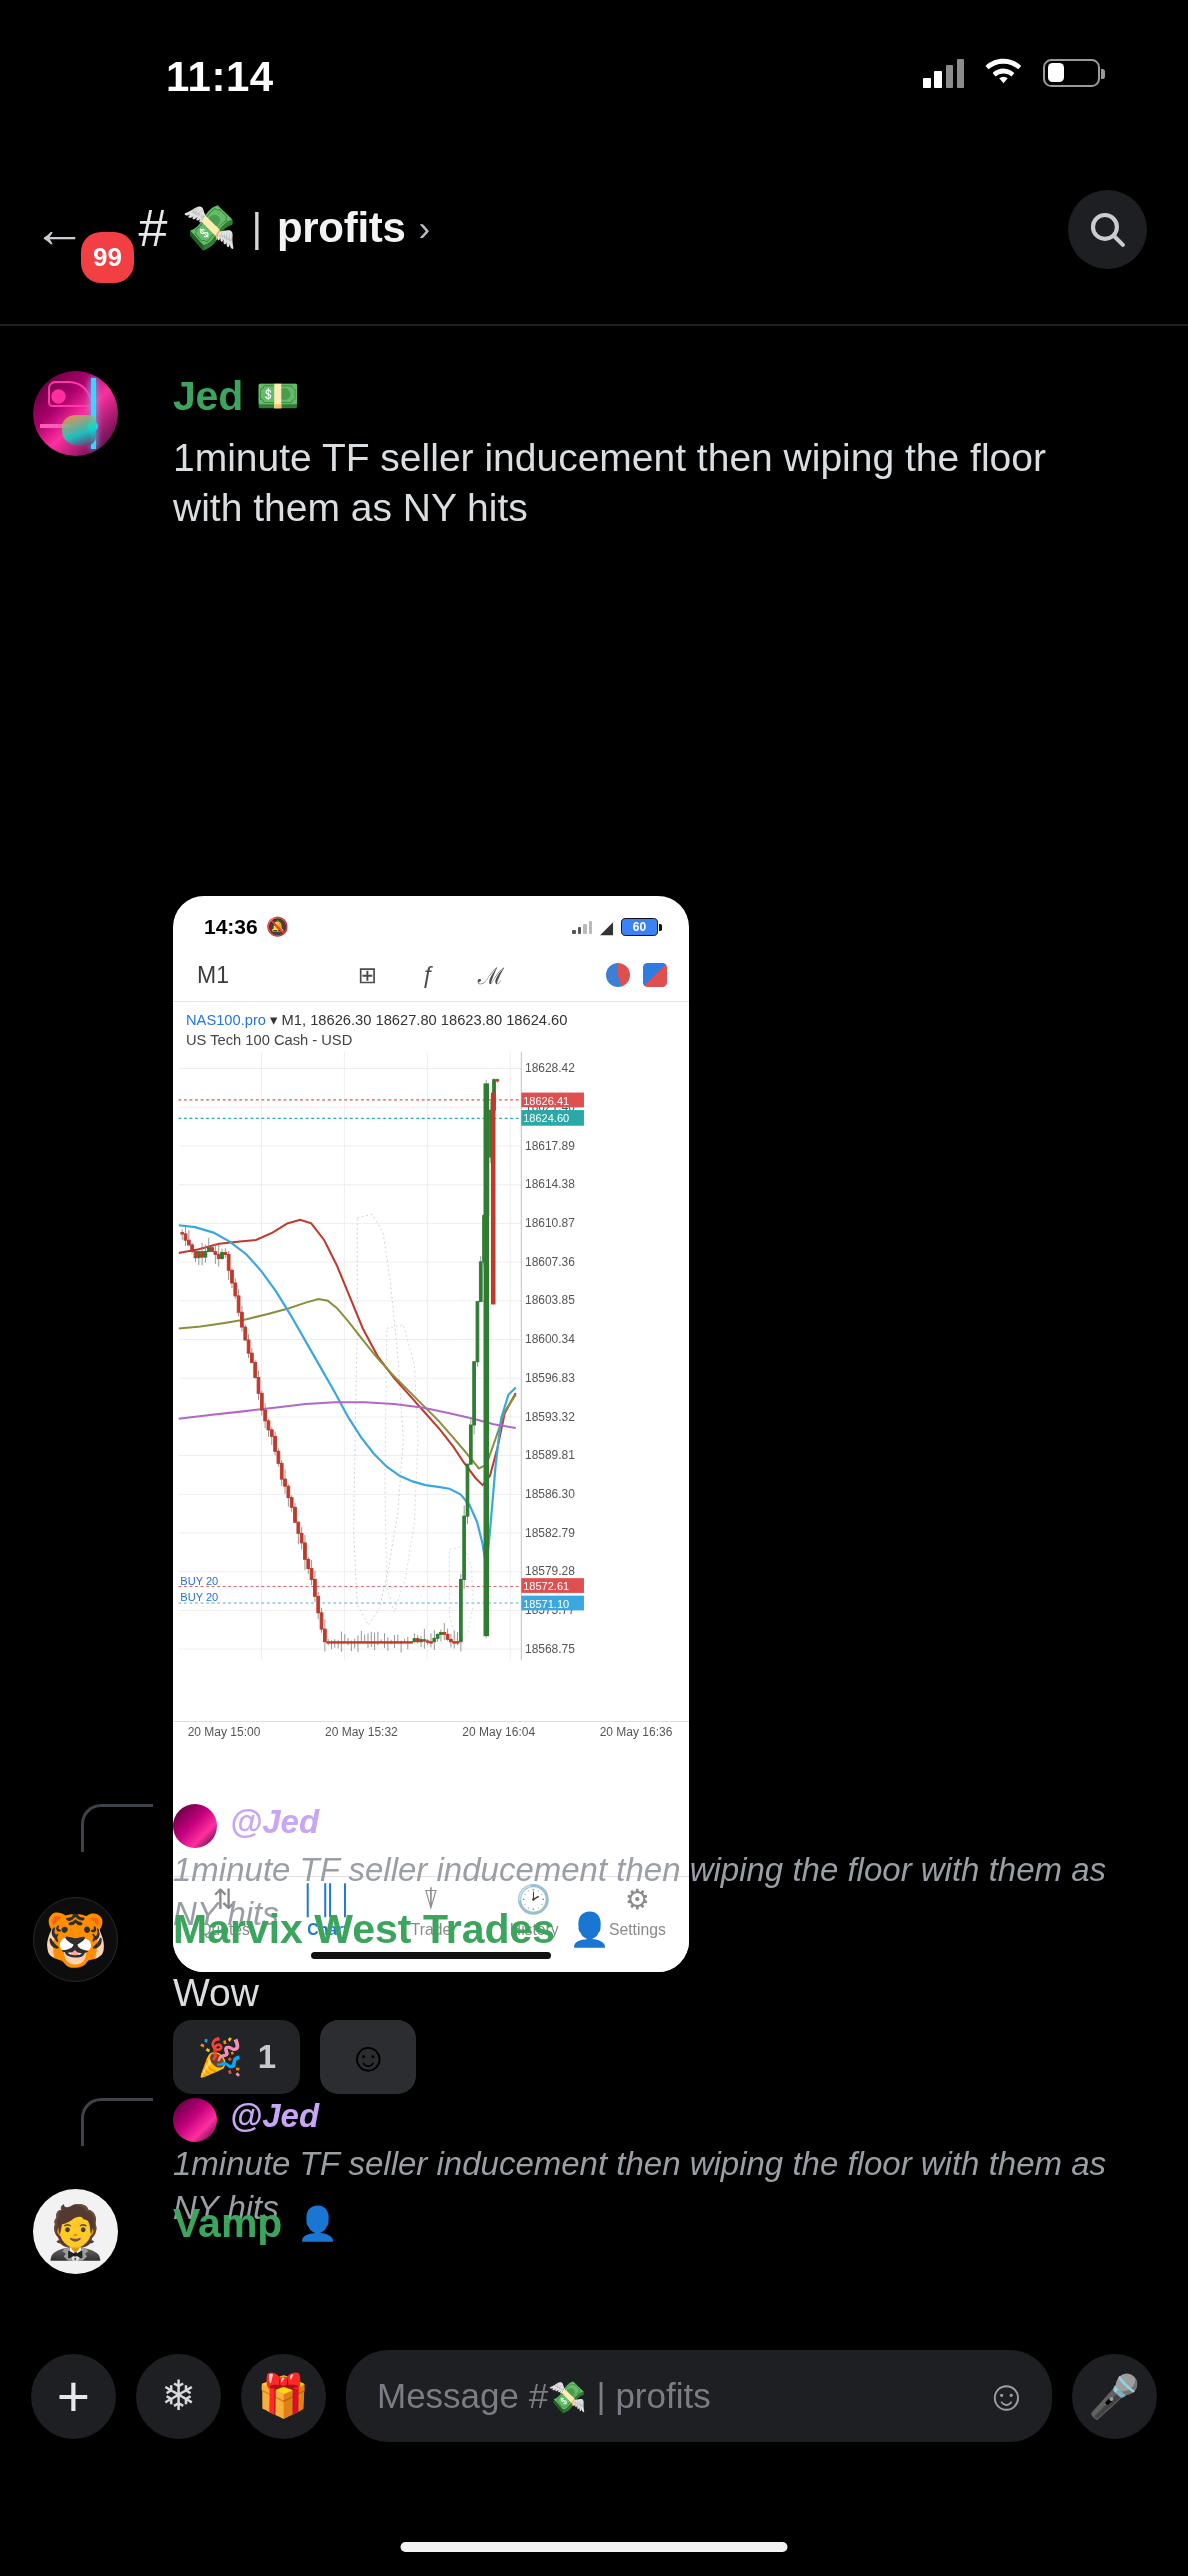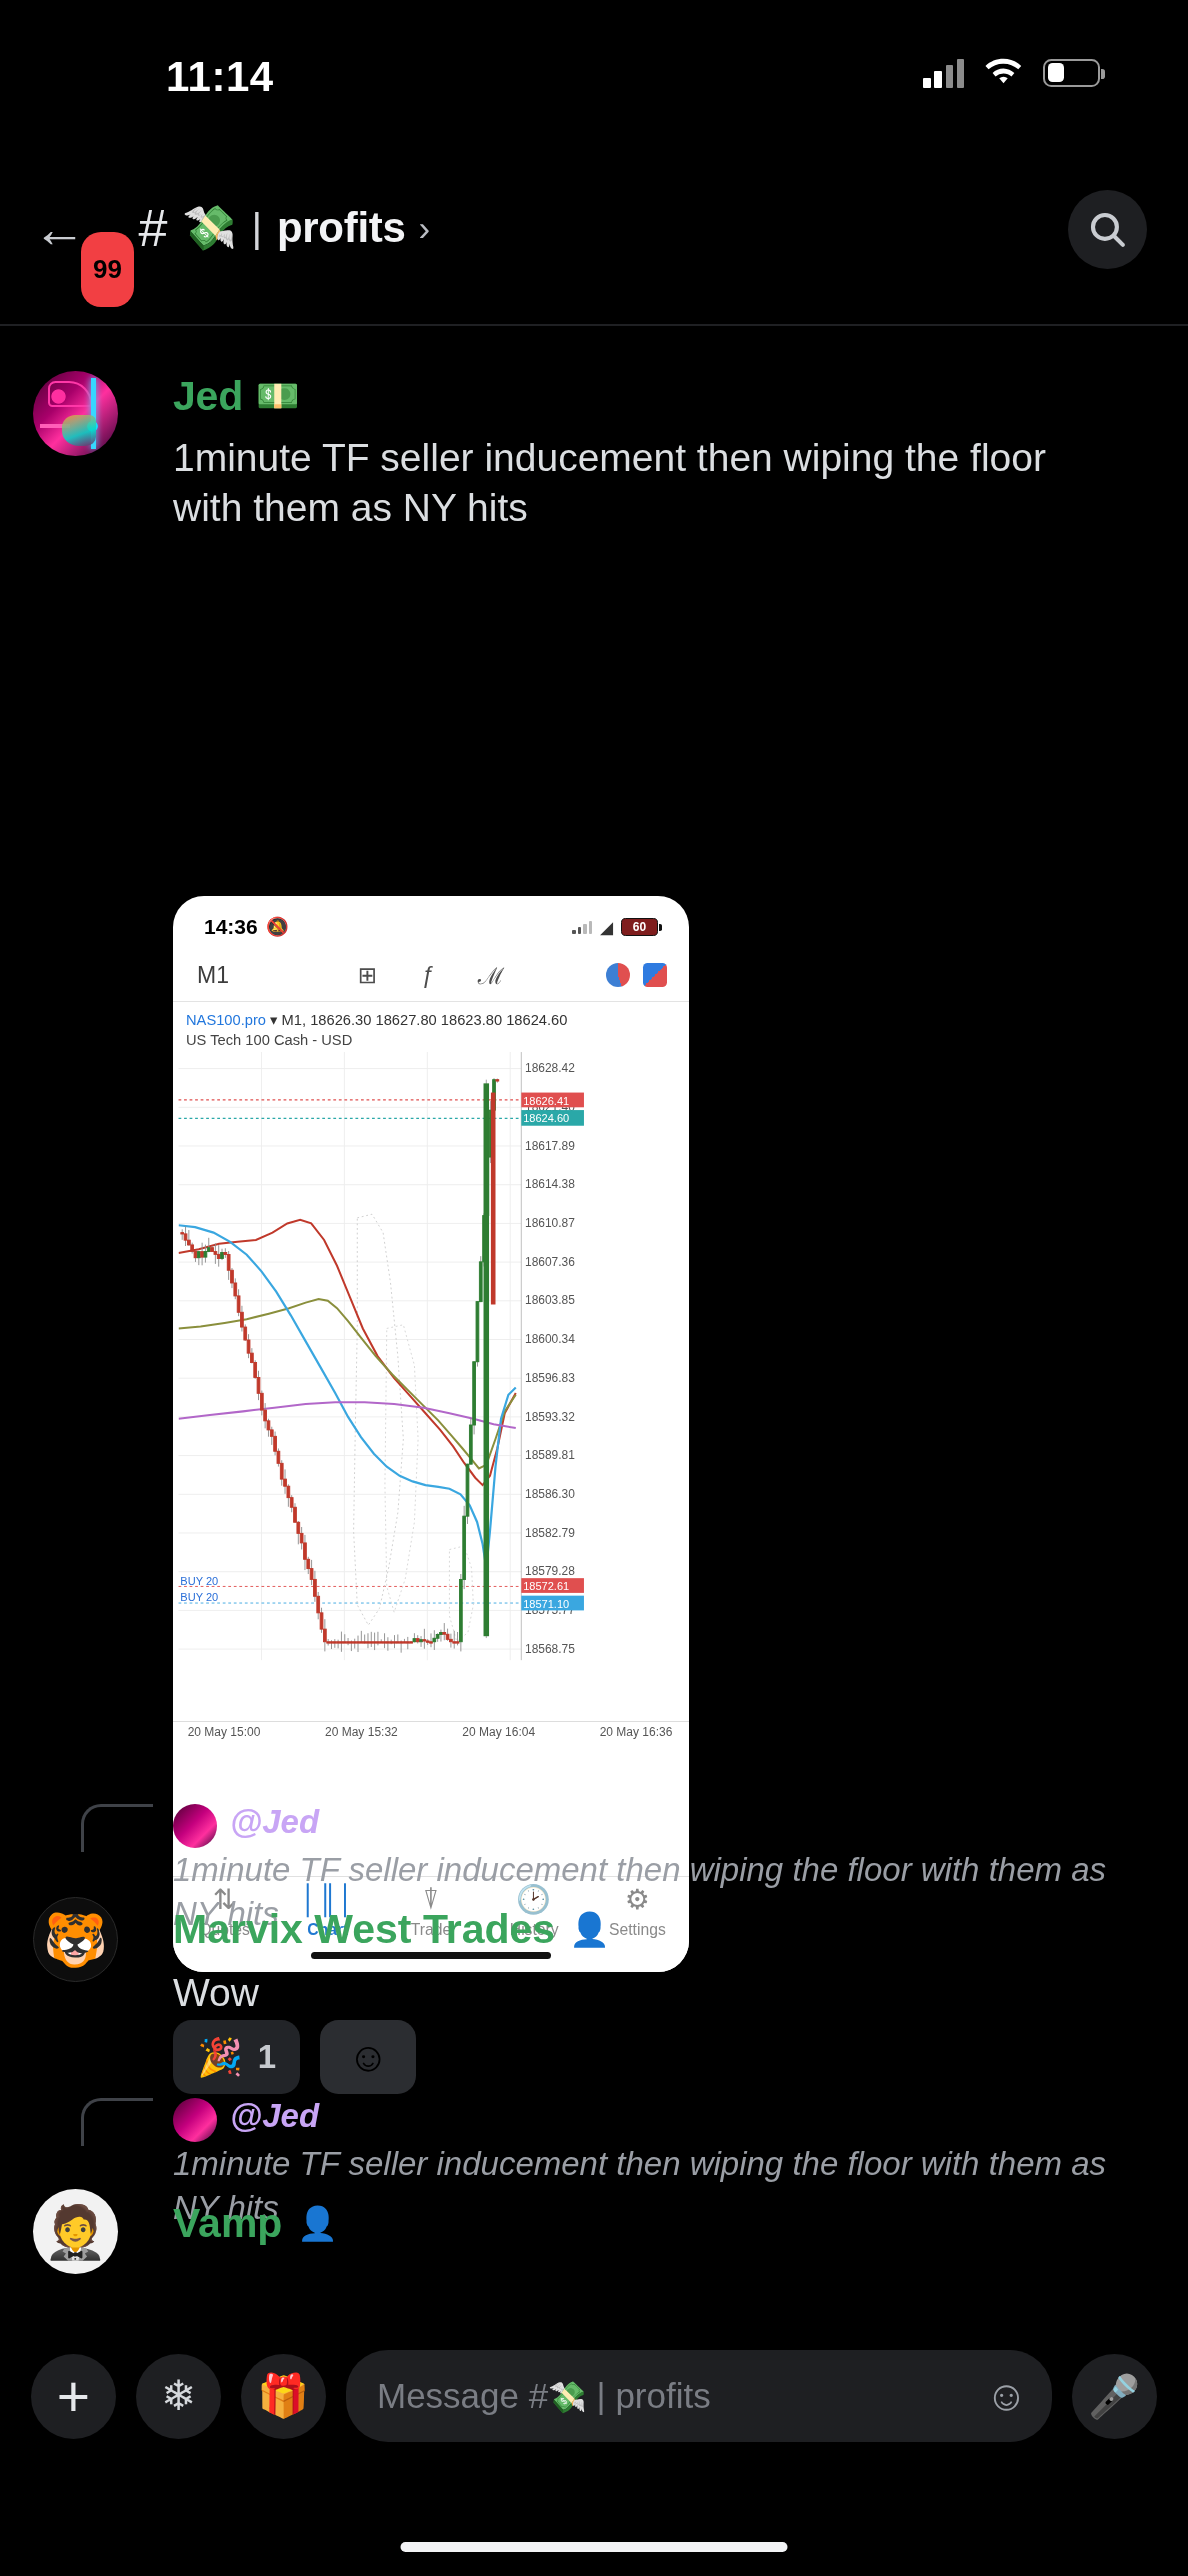--- a/index.html
+++ b/index.html
@@ -45,22 +45,22 @@
 
   
   .chan-header {
     position:absolute; top:175px; left:0; width:1188px; height:106px;
     display:flex; align-items:center; padding:0 33px;
   }
   .back-wrap { position:relative; width:100px; height:74px; display:flex; align-items:center; }
   .back-arrow { font-size:53px; color:#c9ccd1; line-height:1; font-weight:300; }
   .back-badge {
     position:absolute; left:48px; top:41px;
-    background:#f23f43; color:#000000; font-size:26px; font-weight:700;
-    padding:21px 12px; border-radius:20px; line-height:1.25;
+    background:#f23f43; color:#ffffff; font-size:26px; font-weight:700;
+    padding:9px 12px; border-radius:20px; line-height:1.25;
   }
   .chan-hash { font-size:52px; color:#e6e8eb; font-weight:400; margin-left:5.5px; line-height:1; }
   .chan-emoji { font-size:44px; margin-left:14.7px; line-height:1; }
   .chan-pipe { color:#d4d6da; font-size:41px; margin:0 14.7px; font-weight:300; }
   .chan-name { font-size:42px; color:#f2f3f5; font-weight:700; letter-spacing:-0.3px; }
   .chan-chev { font-size:35px; color:#b9bcc2; margin-left:13px; font-weight:300; }
   .search-btn {
     position:absolute; right:41px; top:14.7px;
     width:79px; height:79px; border-radius:50%;
     background:#1e1f22; display:flex; align-items:center; justify-content:center;
@@ -111,21 +111,21 @@
   .ss-cell { display:flex; align-items:flex-end; gap:1.8px; height:14px; }
   .ss-cell i { width:3.7px; background:#b9b9b9; border-radius:0.9px; }
   .ss-cell i:nth-child(1){height:4.6px;background:#555;}
   .ss-cell i:nth-child(2){height:7.4px;background:#555;}
   .ss-cell i:nth-child(3){height:10px;background:#b9b9b9;}
   .ss-cell i:nth-child(4){height:13px;background:#b9b9b9;}
   .ss-wifi { font-size:15.7px; color:#333; }
   .ss-batt {
     width:37px; height:17.5px; border:1.8px solid #111; border-radius:4.6px;
     position:relative; display:flex; align-items:center; justify-content:center;
-    font-size:12px; font-weight:700; color:#fff; background:#7f1d1d;
+    font-size:12px; font-weight:700; color:#fff; background:#3b82f6;
   }
   .ss-batt::after { content:""; position:absolute; right:-4.6px; top:4.6px; width:2.8px; height:7.4px;
     background:#111; border-radius:0 1.8px 1.8px 0; }
 
   .shot-toolbar {
     height:53px; display:flex; align-items:center; padding:0 24px;
     border-bottom:0.9px solid #e3e3e3; position:relative;
   }
   .tb-tf { font-size:23px; color:#3d3d3d; font-weight:400; }
   .tb-icons { position:absolute; left:50%; transform:translateX(-50%); display:flex; gap:44px; align-items:center; }

